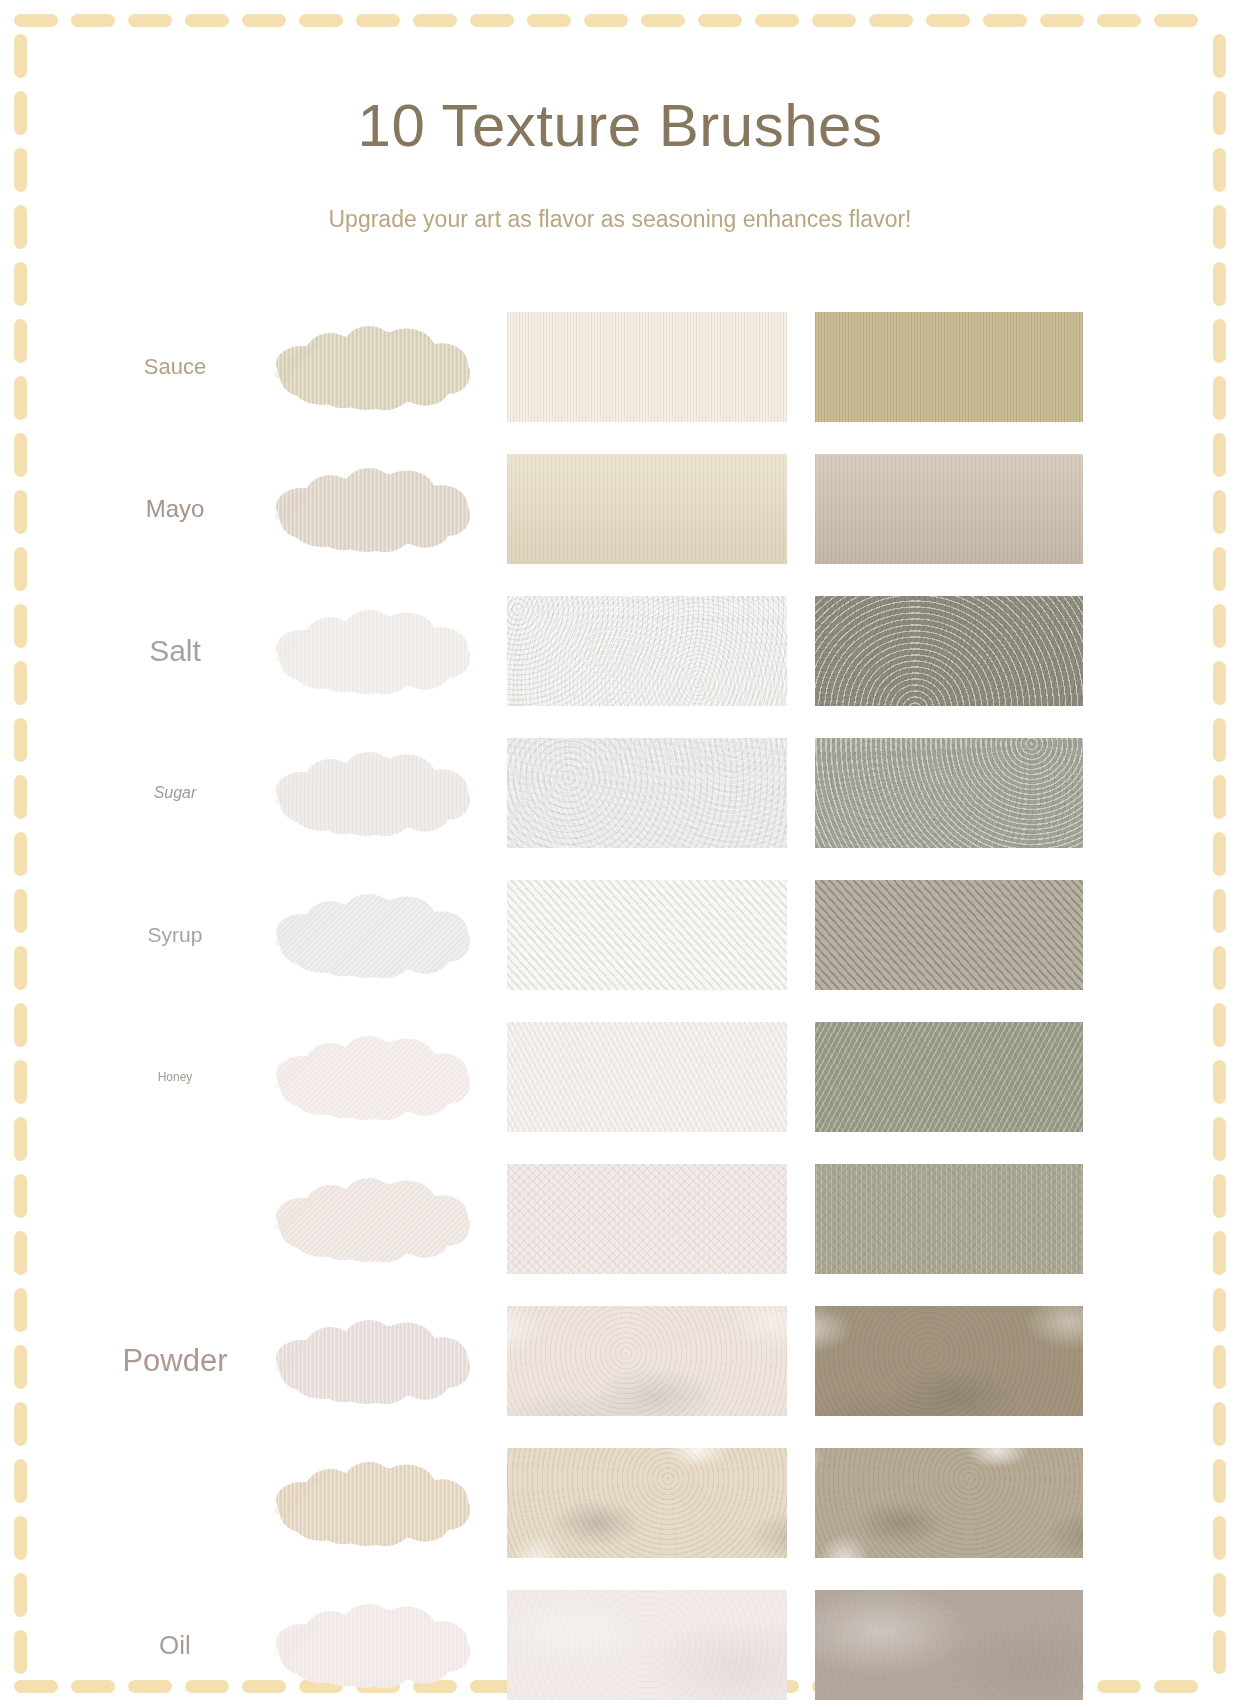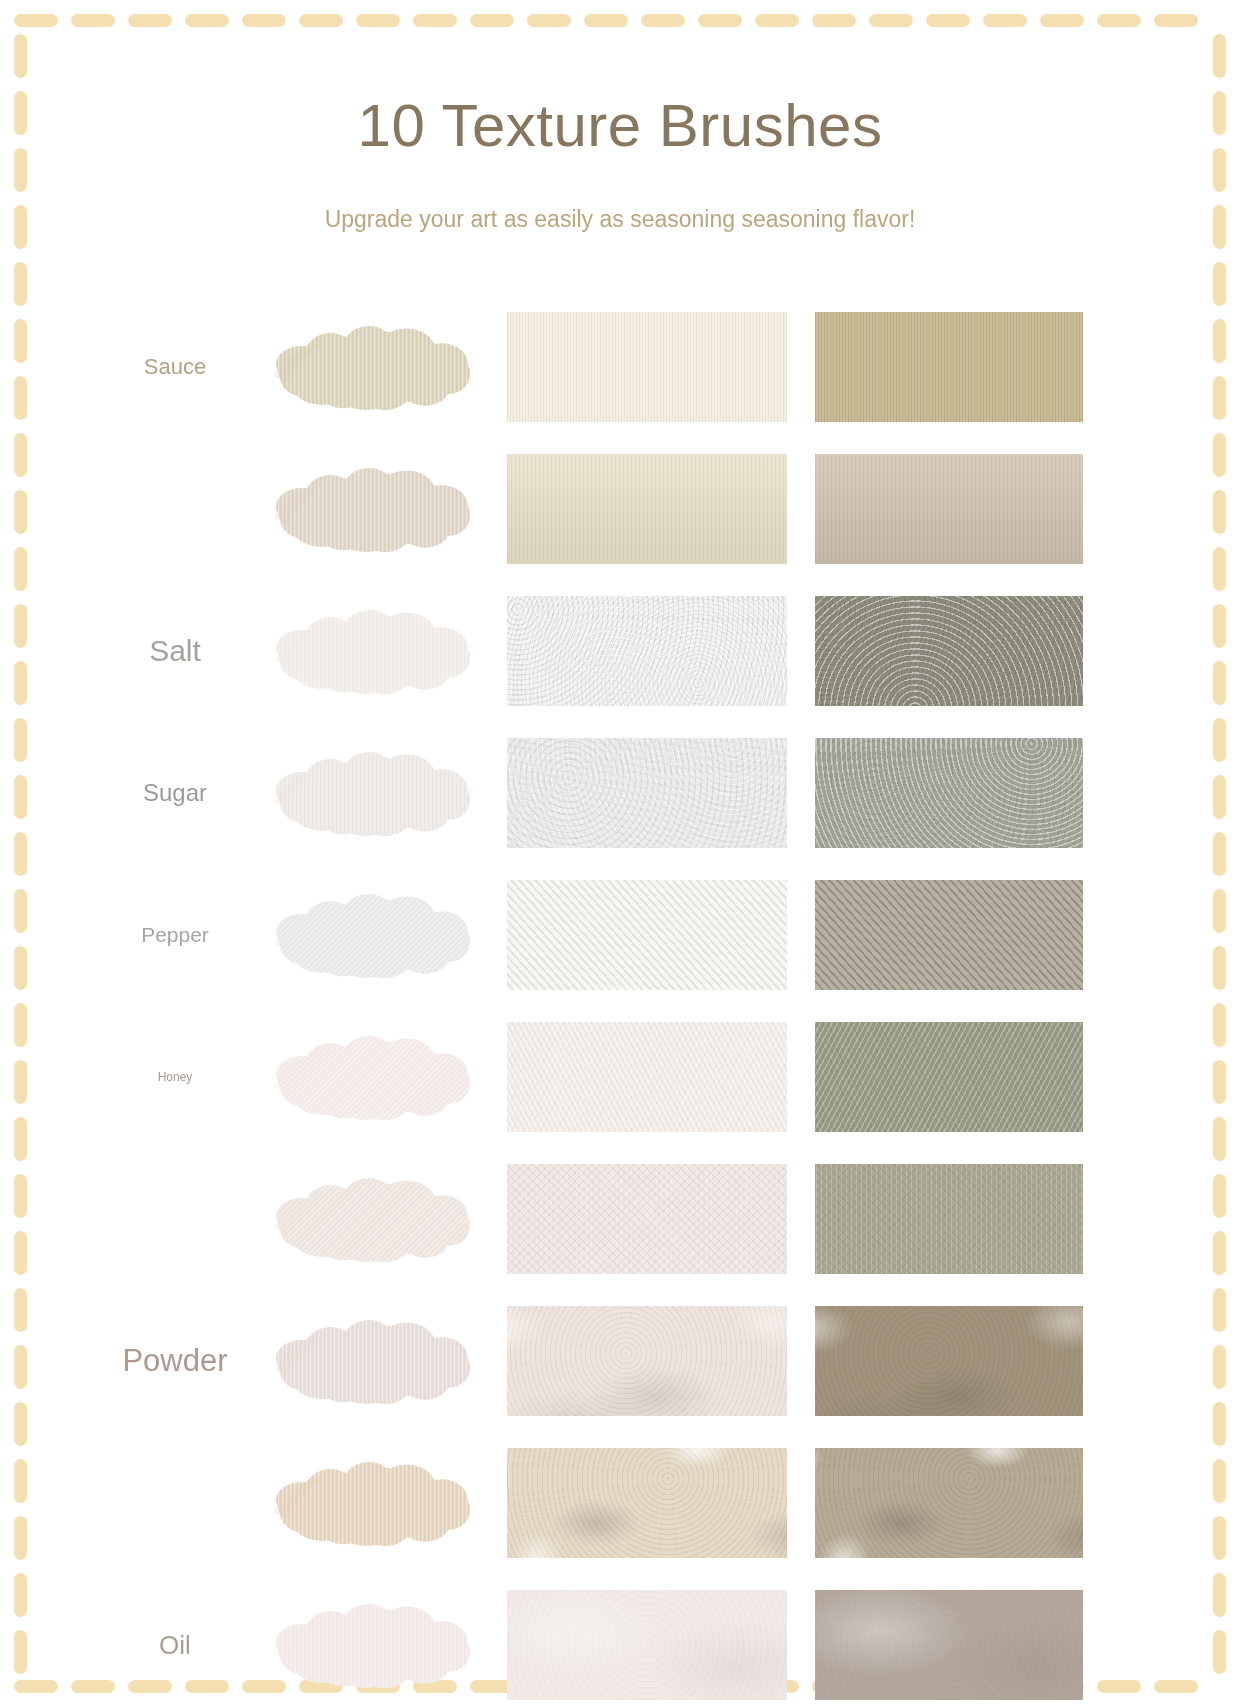--- a/index.html
+++ b/index.html
@@ -297,21 +297,21 @@
     <div class="dash v" style="left: 0px; top: 1559px; background: rgb(244, 223, 176);"></div>
     <div class="dash v" style="left: 1199px; top: 1559px; background: rgb(244, 223, 176);"></div>
     <div class="dash v" style="left: 0px; top: 1616px; background: rgb(244, 223, 176);"></div>
     <div class="dash v" style="left: 1199px; top: 1616px; background: rgb(244, 223, 176);"></div>
   </div>
 
 <div id="page">
 
   <div id="header">
     <h1 id="title" style="color: rgb(135, 119, 95);">10 Texture Brushes</h1>
-    <p id="subtitle" style="color: rgb(185, 166, 127);">Upgrade your art as easily as seasoning seasoning flavor!</p>
+    <p id="subtitle" style="color: rgb(185, 166, 127);">Upgrade your art as flavor as seasoning enhances flavor!</p>
   </div>
 
   <div id="rows">
       <div class="row">
         <div class="label-cell">
           <span class="label" style="color: rgb(178, 162, 133); font-size: 22px;">Sauce</span>
         </div>
         <div class="stroke-cell">
           <svg class="stroke-svg" viewBox="0 0 232 122">
             <defs>
@@ -338,20 +338,23 @@
           </svg>
         </div>
         <div class="swatch sw-light">
           <div class="sw-inner tex-vert" style="background: rgb(244, 238, 224);"></div>
         </div>
         <div class="swatch sw-dark">
           <div class="sw-inner tex-vert" style="background: rgb(196, 182, 140);"></div>
         </div>
       </div>
       <div class="row">
+        <div class="label-cell">
+          <span class="label" style="color: rgb(164, 148, 138); font-size: 24px;">Mayo</span>
+        </div>
         <div class="stroke-cell">
           <svg class="stroke-svg" viewBox="0 0 232 122">
             <defs>
               <clipPath id="clip1">
                 <path d="M18,72 C10,56 26,40 44,42 C50,28 70,22 84,32 C92,18 116,16 126,28 C140,18 166,22 172,38 C192,34 208,46 206,62 C212,74 202,88 186,88 C180,100 158,104 146,94 C136,106 112,108 102,96 C88,106 64,104 58,90 C38,94 20,88 18,72 Z"></path>
                 <ellipse cx="40" cy="58" rx="26" ry="18"></ellipse>
                 <ellipse cx="76" cy="50" rx="30" ry="20"></ellipse>
                 <ellipse cx="118" cy="46" rx="32" ry="21"></ellipse>
                 <ellipse cx="158" cy="54" rx="28" ry="19"></ellipse>
                 <ellipse cx="60" cy="82" rx="28" ry="17"></ellipse>
@@ -408,21 +411,21 @@
         </div>
         <div class="swatch sw-light">
           <div class="sw-inner tex-grain" style="background: rgb(244, 242, 239);"></div>
         </div>
         <div class="swatch sw-dark">
           <div class="sw-inner tex-grain" style="background: rgb(143, 141, 126);"></div>
         </div>
       </div>
       <div class="row">
         <div class="label-cell">
-          <span class="label" style="color: rgb(157, 155, 150); font-size: 24px;">Sugar</span>
+          <span class="label" style="color: rgb(157, 155, 150); font-size: 16px; font-style: italic;">Sugar</span>
         </div>
         <div class="stroke-cell">
           <svg class="stroke-svg" viewBox="0 0 232 122">
             <defs>
               <clipPath id="clip3">
                 <path d="M18,72 C10,56 26,40 44,42 C50,28 70,22 84,32 C92,18 116,16 126,28 C140,18 166,22 172,38 C192,34 208,46 206,62 C212,74 202,88 186,88 C180,100 158,104 146,94 C136,106 112,108 102,96 C88,106 64,104 58,90 C38,94 20,88 18,72 Z"></path>
                 <ellipse cx="40" cy="58" rx="26" ry="18"></ellipse>
                 <ellipse cx="76" cy="50" rx="30" ry="20"></ellipse>
                 <ellipse cx="118" cy="46" rx="32" ry="21"></ellipse>
                 <ellipse cx="158" cy="54" rx="28" ry="19"></ellipse>
@@ -444,21 +447,21 @@
         </div>
         <div class="swatch sw-light">
           <div class="sw-inner tex-rough" style="background: rgb(233, 235, 232);"></div>
         </div>
         <div class="swatch sw-dark">
           <div class="sw-inner tex-rough" style="background: rgb(163, 164, 151);"></div>
         </div>
       </div>
       <div class="row">
         <div class="label-cell">
-          <span class="label" style="color: rgb(168, 165, 162); font-size: 21px;">Pepper</span>
+          <span class="label" style="color: rgb(168, 165, 162); font-size: 21px;">Syrup</span>
         </div>
         <div class="stroke-cell">
           <svg class="stroke-svg" viewBox="0 0 232 122">
             <defs>
               <clipPath id="clip4">
                 <path d="M18,72 C10,56 26,40 44,42 C50,28 70,22 84,32 C92,18 116,16 126,28 C140,18 166,22 172,38 C192,34 208,46 206,62 C212,74 202,88 186,88 C180,100 158,104 146,94 C136,106 112,108 102,96 C88,106 64,104 58,90 C38,94 20,88 18,72 Z"></path>
                 <ellipse cx="40" cy="58" rx="26" ry="18"></ellipse>
                 <ellipse cx="76" cy="50" rx="30" ry="20"></ellipse>
                 <ellipse cx="118" cy="46" rx="32" ry="21"></ellipse>
                 <ellipse cx="158" cy="54" rx="28" ry="19"></ellipse>

